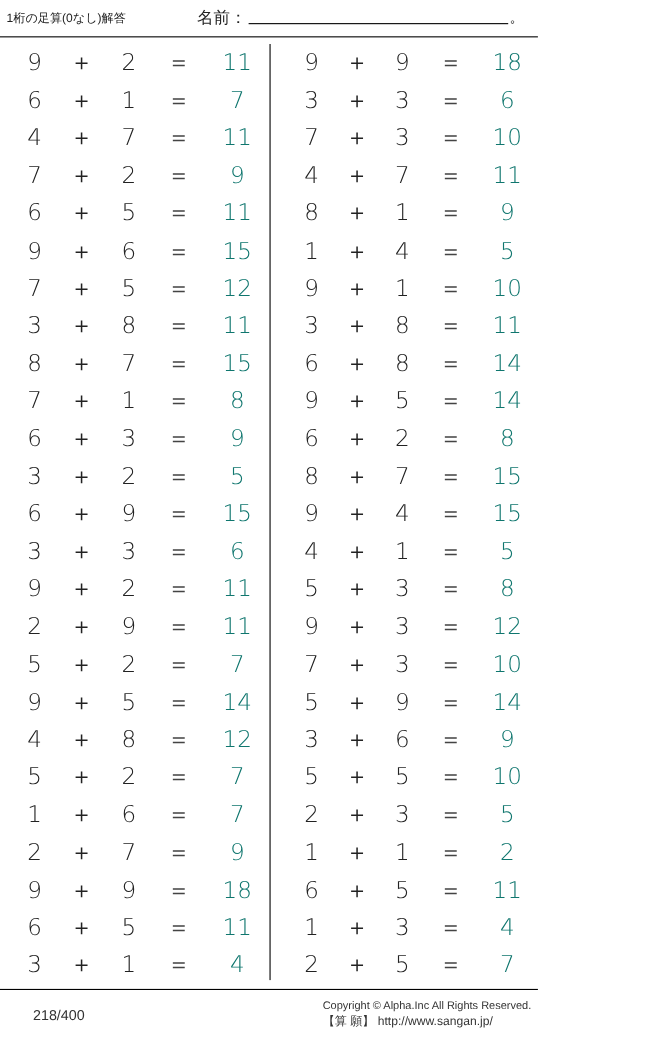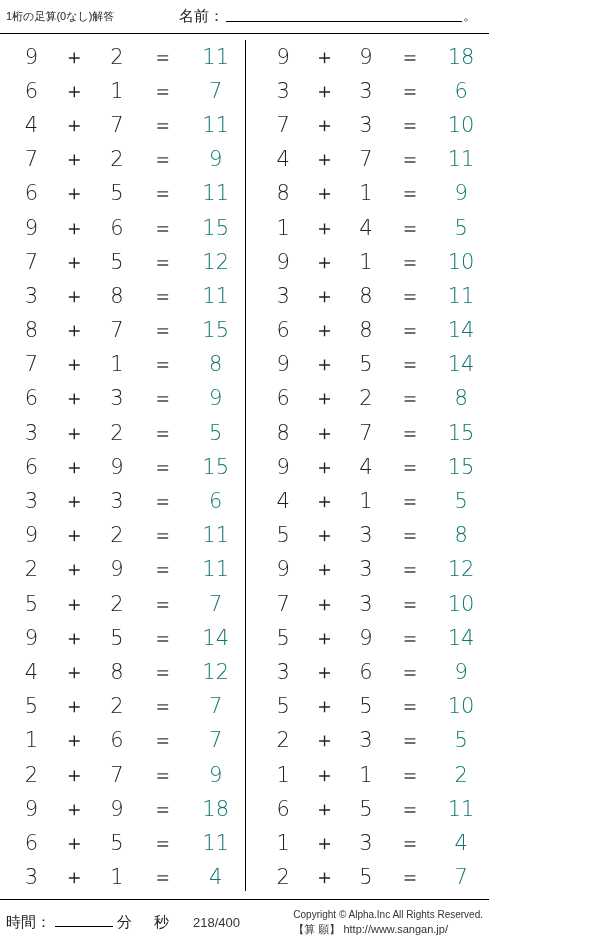--- a/index.html
+++ b/index.html
@@ -505,27 +505,20 @@
           <span class="cell c-a">2</span>
           <span class="cell c-op">＋</span>
           <span class="cell c-b">5</span>
           <span class="cell c-eq">＝</span>
           <span class="cell c-res">7</span>
         </div>
       </div>
   </div>
 
   <div class="footer">
-    <div class="time-block">
-      <span>時間：</span>
-      <span class="t-line"></span>
-      <span class="t-unit">分</span>
-      <span class="t-gap"></span>
-      <span class="t-unit">秒</span>
-    </div>
     <div class="page-no">218/400</div>
     <div class="copyright">
       <div>Copyright © Alpha.Inc All Rights Reserved.</div>
       <div class="line2">【算 願】 http://www.sangan.jp/</div>
     </div>
   </div>
 
 </div>
 
 </body></html>

